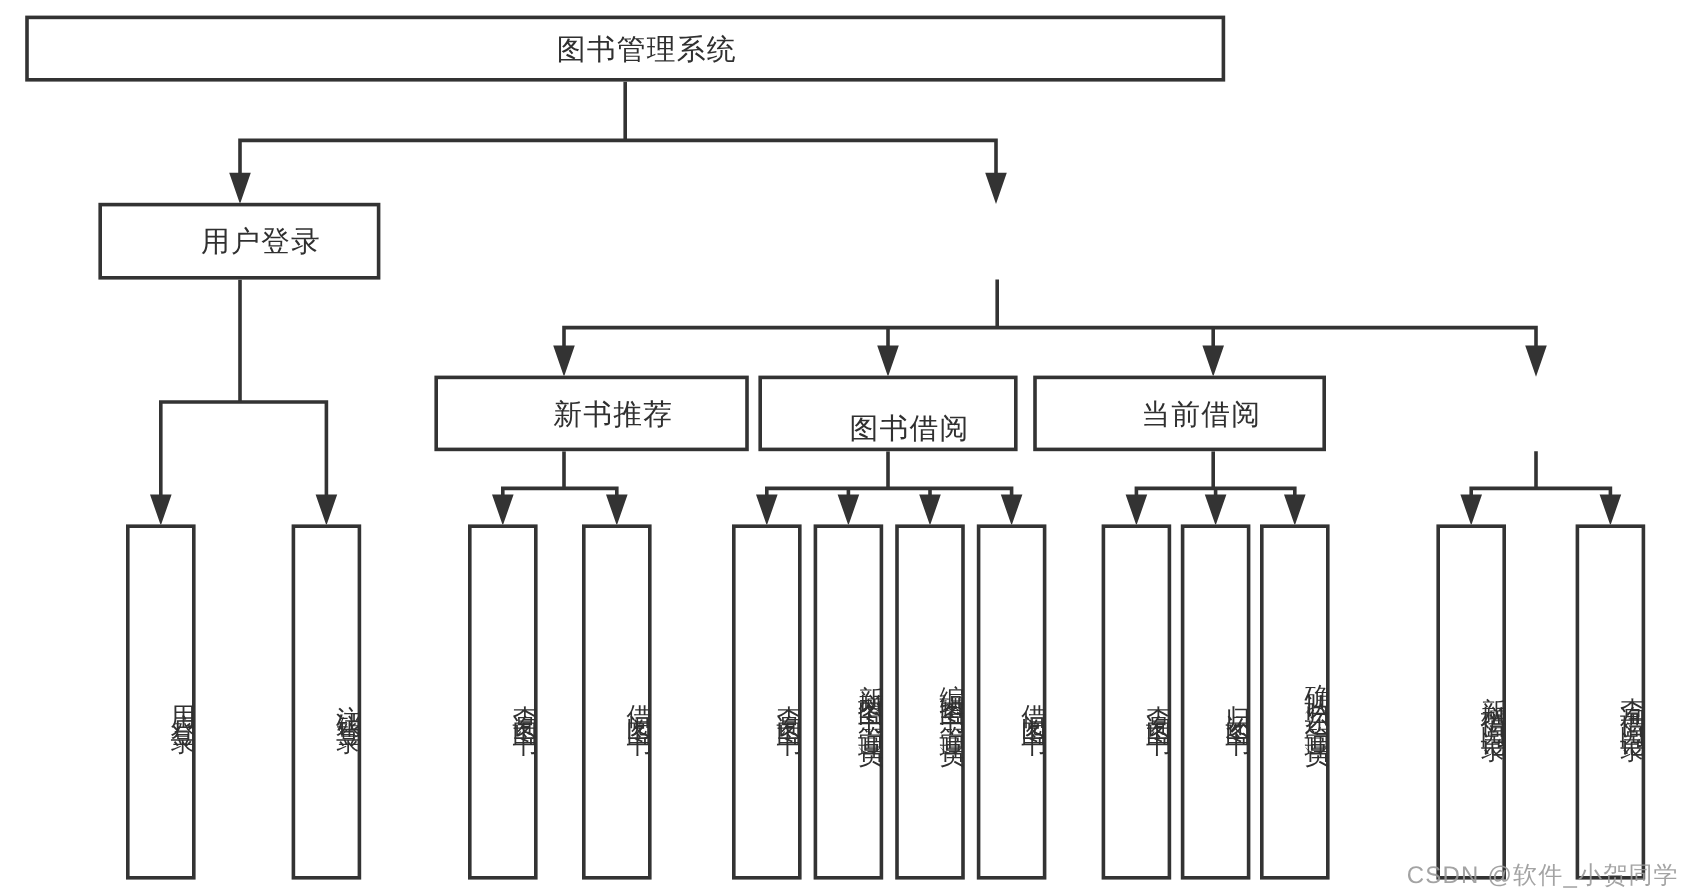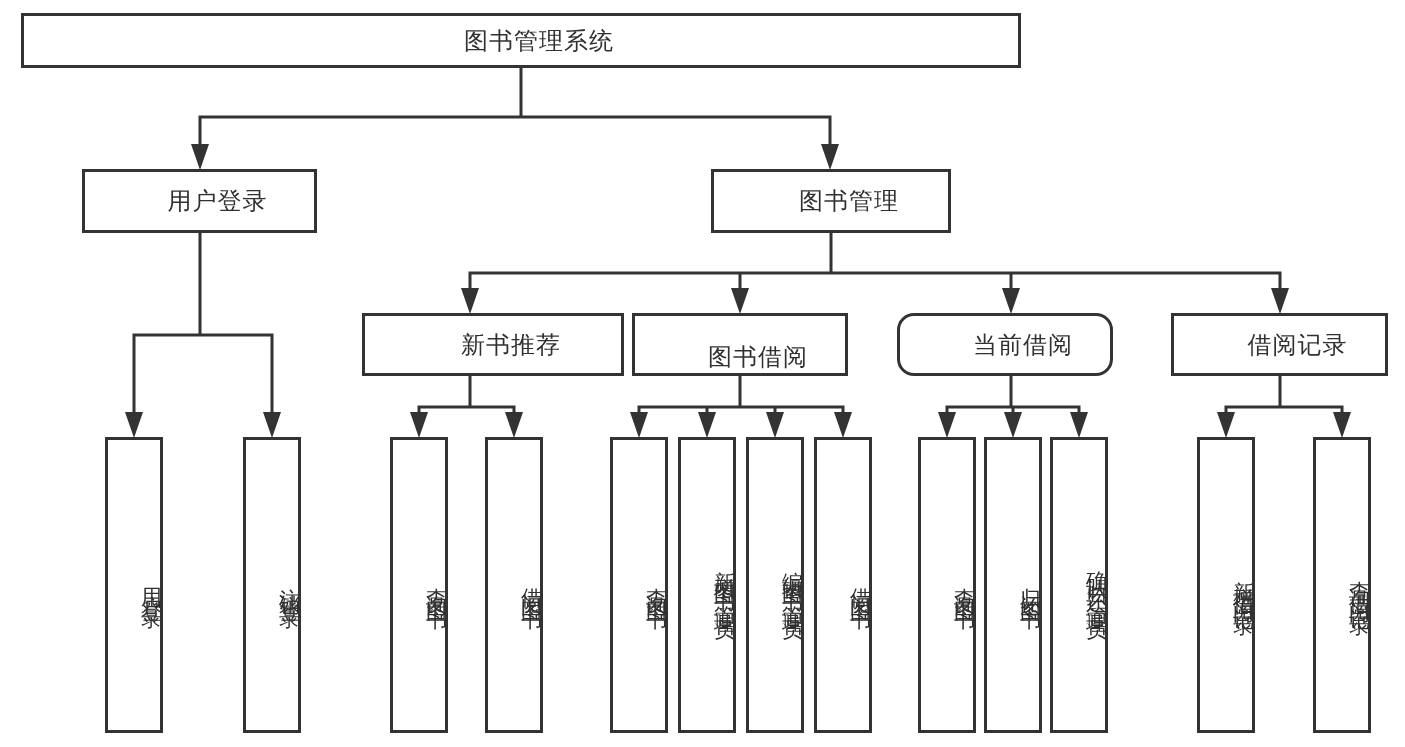--- a/index.html
+++ b/index.html
@@ -37,21 +37,21 @@
     letter-spacing:7px;
     line-height:1;
     max-height:288px;
   }
   
   #n-root   {left:21px;  top:13px;  width:1000px; height:55px;}
   #n-login  {left:82px;  top:169px; width:235px;  height:64px;}
   #n-mgmt   {left:711px; top:169px; width:240px;  height:64px;}
   #n-newbook{left:362px; top:313px; width:262px;  height:63px;}
   #n-borrow {left:632px; top:313px; width:216px;  height:63px;align-items:flex-end;}
-  #n-current{left:897px; top:313px; width:216px;  height:63px;border-radius:17px;}
+  #n-current{left:861px; top:313px; width:244px;  height:63px;}
   #n-records{left:1171px;top:313px; width:217px;  height:63px;}
   .leaf{top:437px;width:58px;height:296px;}
   #l-a1{left:105px;} #l-a2{left:243px;}
   #l-b1{left:390px;} #l-b2{left:485px;}
   #l-c1{left:610px;} #l-c2{left:678px;} #l-c3{left:746px;} #l-c4{left:814px;}
   #l-d1{left:918px;} #l-d2{left:984px;} #l-d3{left:1050px;}
   #l-e1{left:1197px;} #l-e2{left:1313px;}
   #watermark{
     position:absolute;
     right:6px;bottom:4px;
@@ -108,35 +108,29 @@
          M1342 438 L1333 412 L1351 412 Z"></path>
   </svg>
 
   <div class="box" id="n-root">
     <span>图书管理系统</span>
   </div>
 
   <div class="box" id="n-login">
     <span>用户登录</span>
   </div>
-  <div class="box" id="n-mgmt">
-    <span>图书管理</span>
-  </div>
 
   <div class="box" id="n-newbook">
     <span>新书推荐</span>
   </div>
   <div class="box" id="n-borrow">
     <span>图书借阅</span>
   </div>
   <div class="box" id="n-current">
     <span>当前借阅</span>
-  </div>
-  <div class="box" id="n-records">
-    <span>借阅记录</span>
   </div>
 
   <div class="box vbox leaf" id="l-a1">
     <span class="vtext">用户登录</span>
   </div>
   <div class="box vbox leaf" id="l-a2">
     <span class="vtext">注销登录</span>
   </div>
 
   <div class="box vbox leaf" id="l-b1">
@@ -169,14 +163,15 @@
     <span class="vtext">确认归还（管理员）</span>
   </div>
 
   <div class="box vbox leaf" id="l-e1">
     <span class="vtext">新增借阅记录</span>
   </div>
   <div class="box vbox leaf" id="l-e2">
     <span class="vtext">查询借阅记录</span>
   </div>
 
+  <div id="watermark">CSDN @软件_小贺同学</div>
 
 </div>
 
 </body></html>

